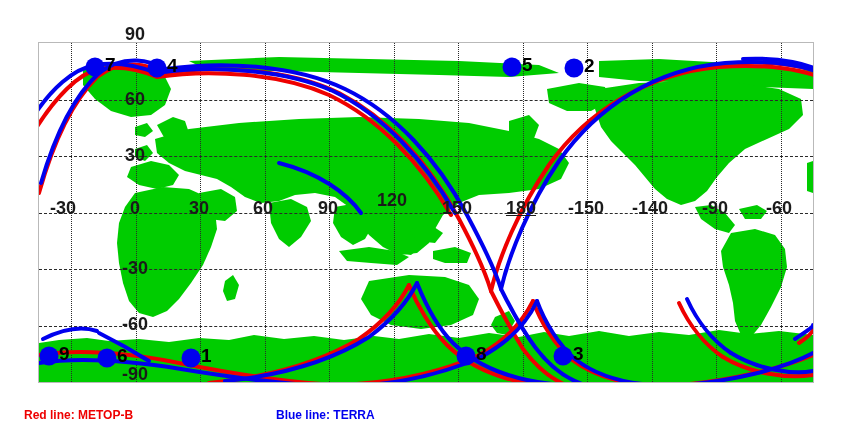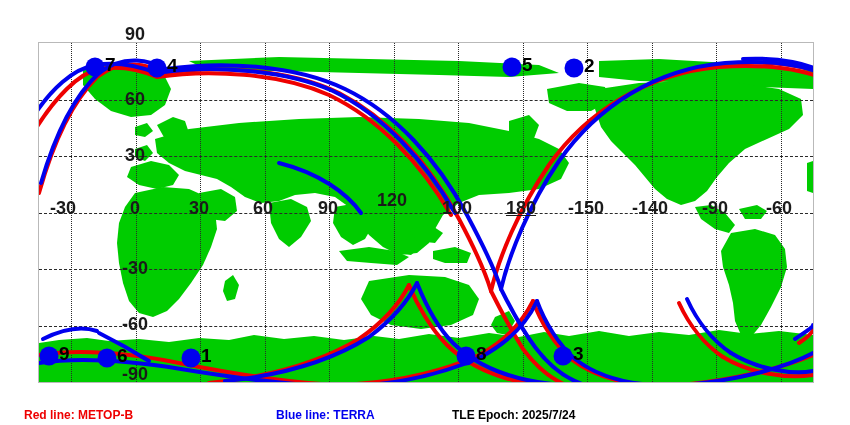--- a/index.html
+++ b/index.html
@@ -243,26 +243,25 @@
   <span class="lat-label" style="left:135px;top:258px;">-30</span>
   <span class="lat-label" style="left:135px;top:314px;">-60</span>
   <span class="lat-label" style="left:135px;top:364px;">-90</span>
 
   <span class="lon-label" style="left:63px;top:198px;">-30</span>
   <span class="lon-label" style="left:135px;top:198px;">0</span>
   <span class="lon-label" style="left:199px;top:198px;">30</span>
   <span class="lon-label" style="left:263px;top:198px;">60</span>
   <span class="lon-label" style="left:328px;top:198px;">90</span>
   <span class="lon-label" style="left:392px;top:190px;text-align:center;">120</span>
-  <span class="lon-label" style="left:457px;top:198px;">100</span>
+  <span class="lon-label" style="left:457px;top:198px;">150</span>
   <span class="lon-label" style="left:521px;top:198px;text-decoration:underline;">180</span>
   <span class="lon-label" style="left:586px;top:198px;">-150</span>
   <span class="lon-label" style="left:650px;top:198px;">-140</span>
   <span class="lon-label" style="left:715px;top:198px;">-90</span>
   <span class="lon-label" style="left:779px;top:198px;">-60</span>
 
   <div id="legend">
     <span class="legend-item" id="legend-red">Red line: METOP-B</span>
     <span class="legend-item" id="legend-blue">Blue line: TERRA</span>
-    <span class="legend-item" id="legend-epoch">TLE Epoch: 2025/7/24</span>
   </div>
 
 </div>
 
 </body></html>

